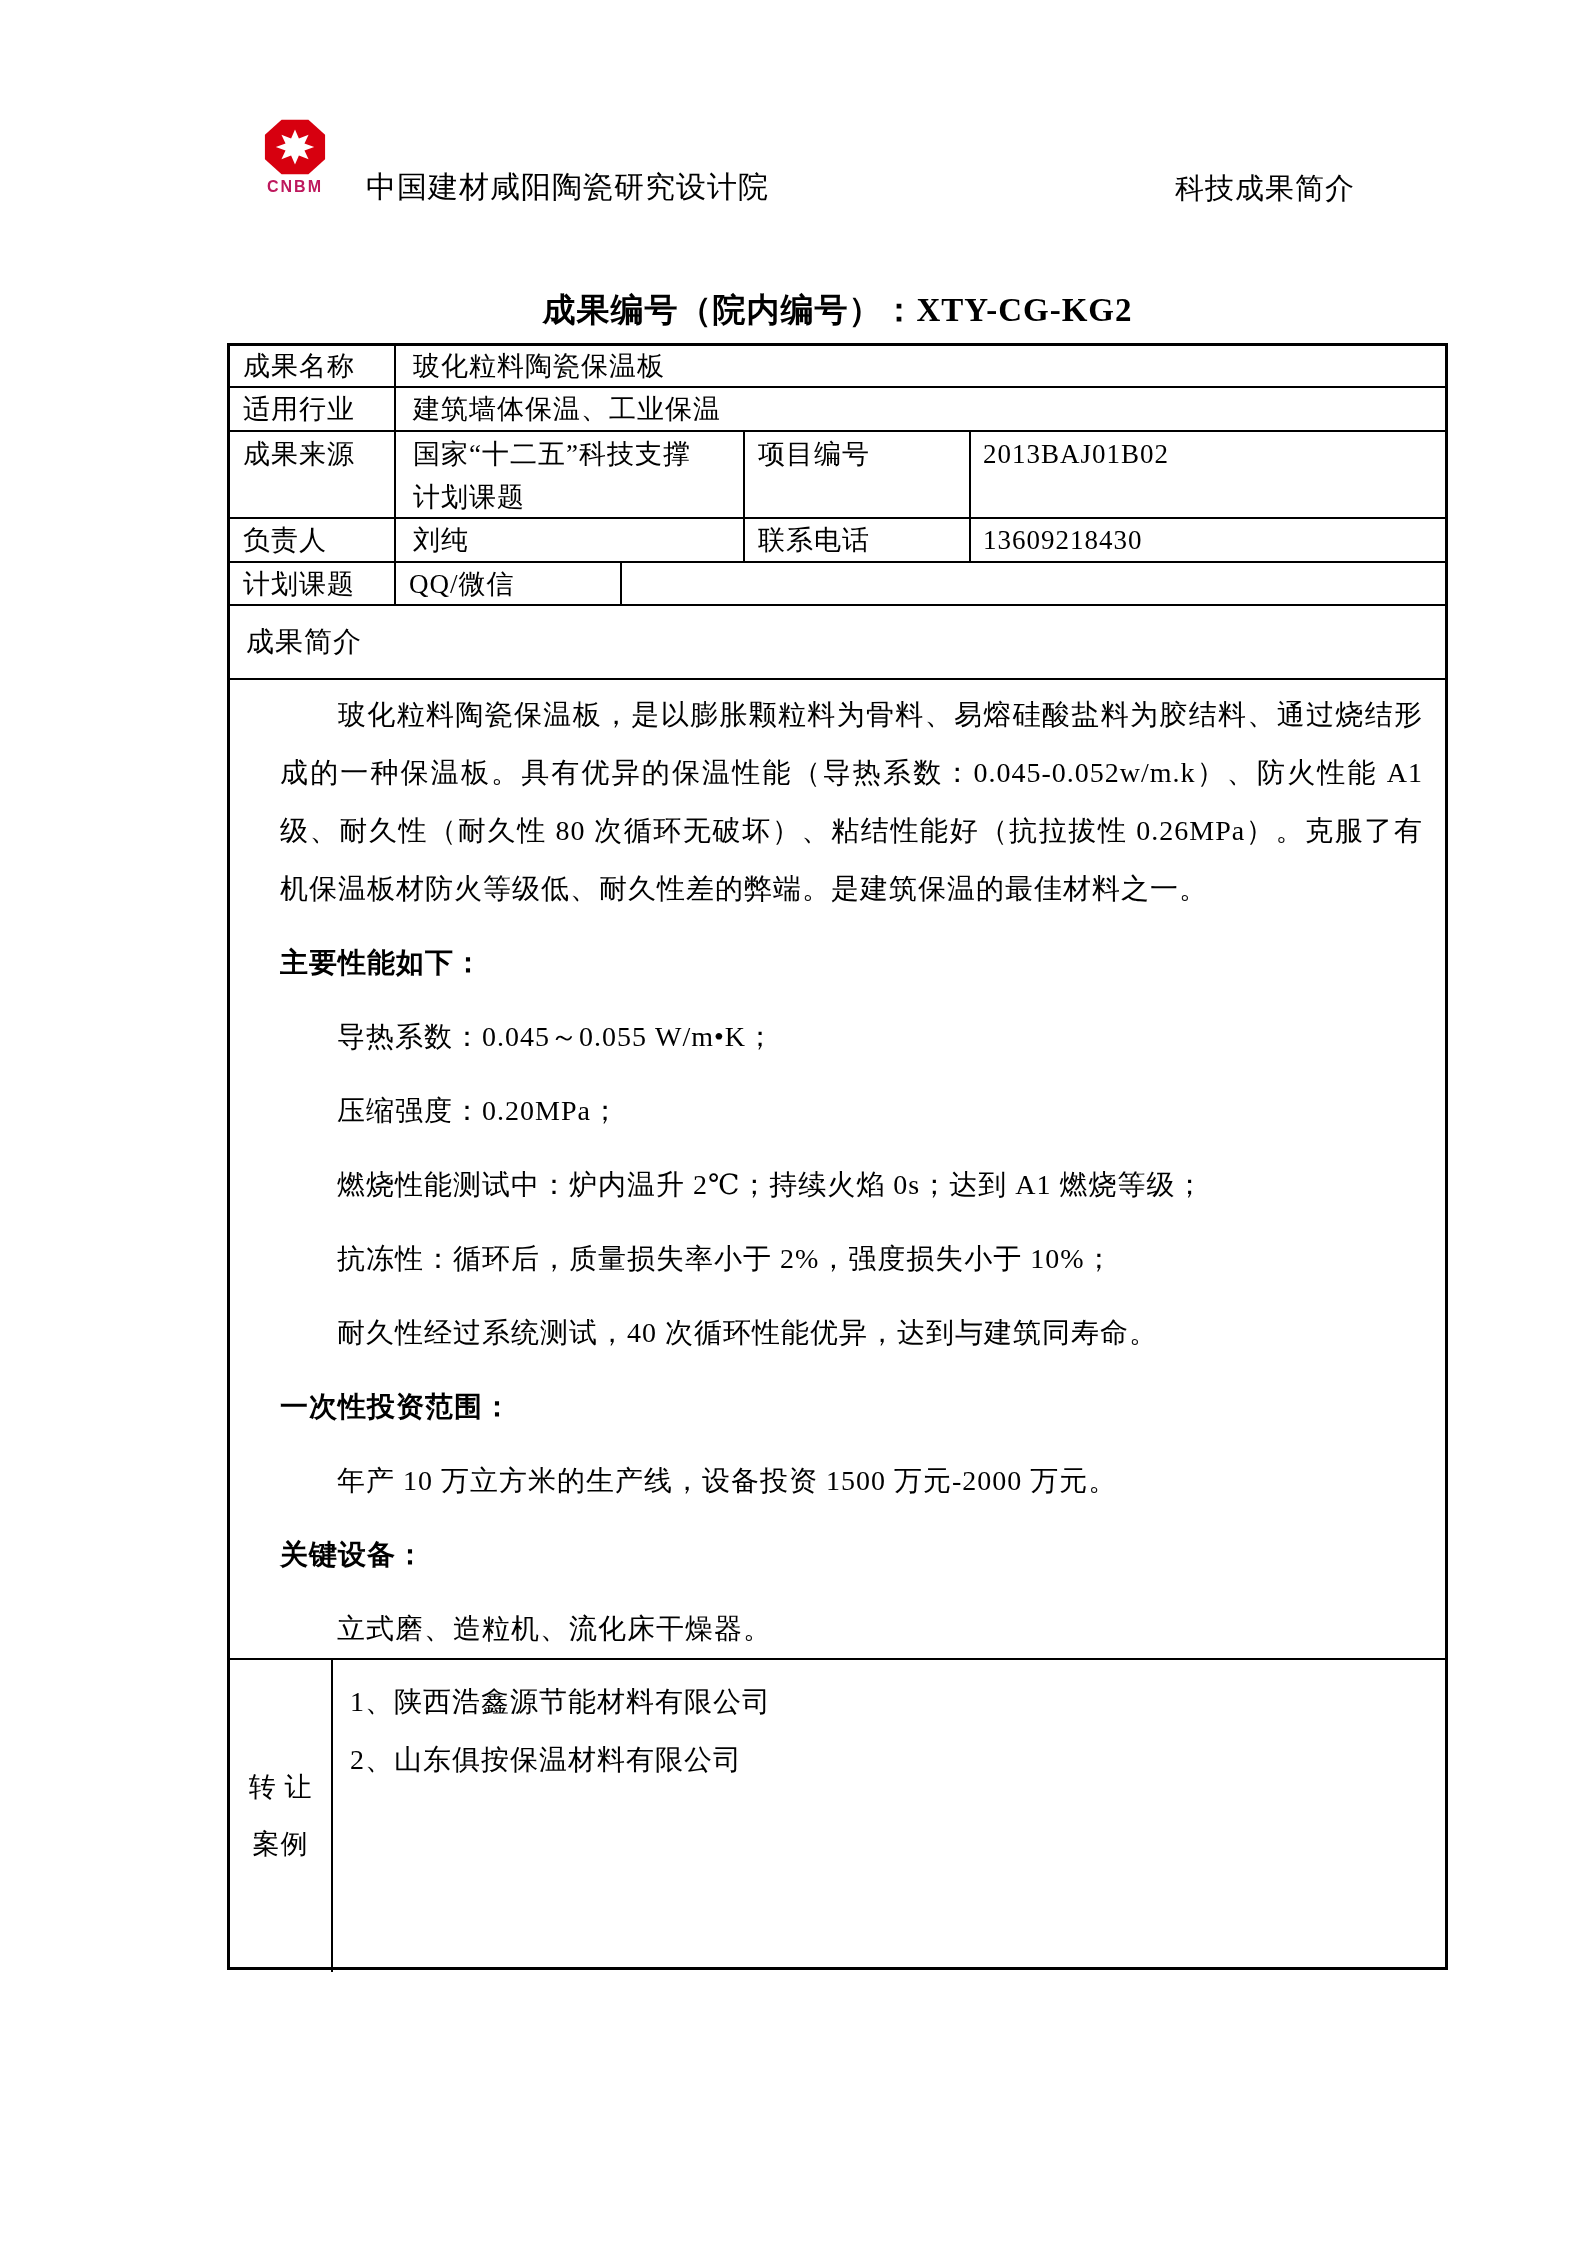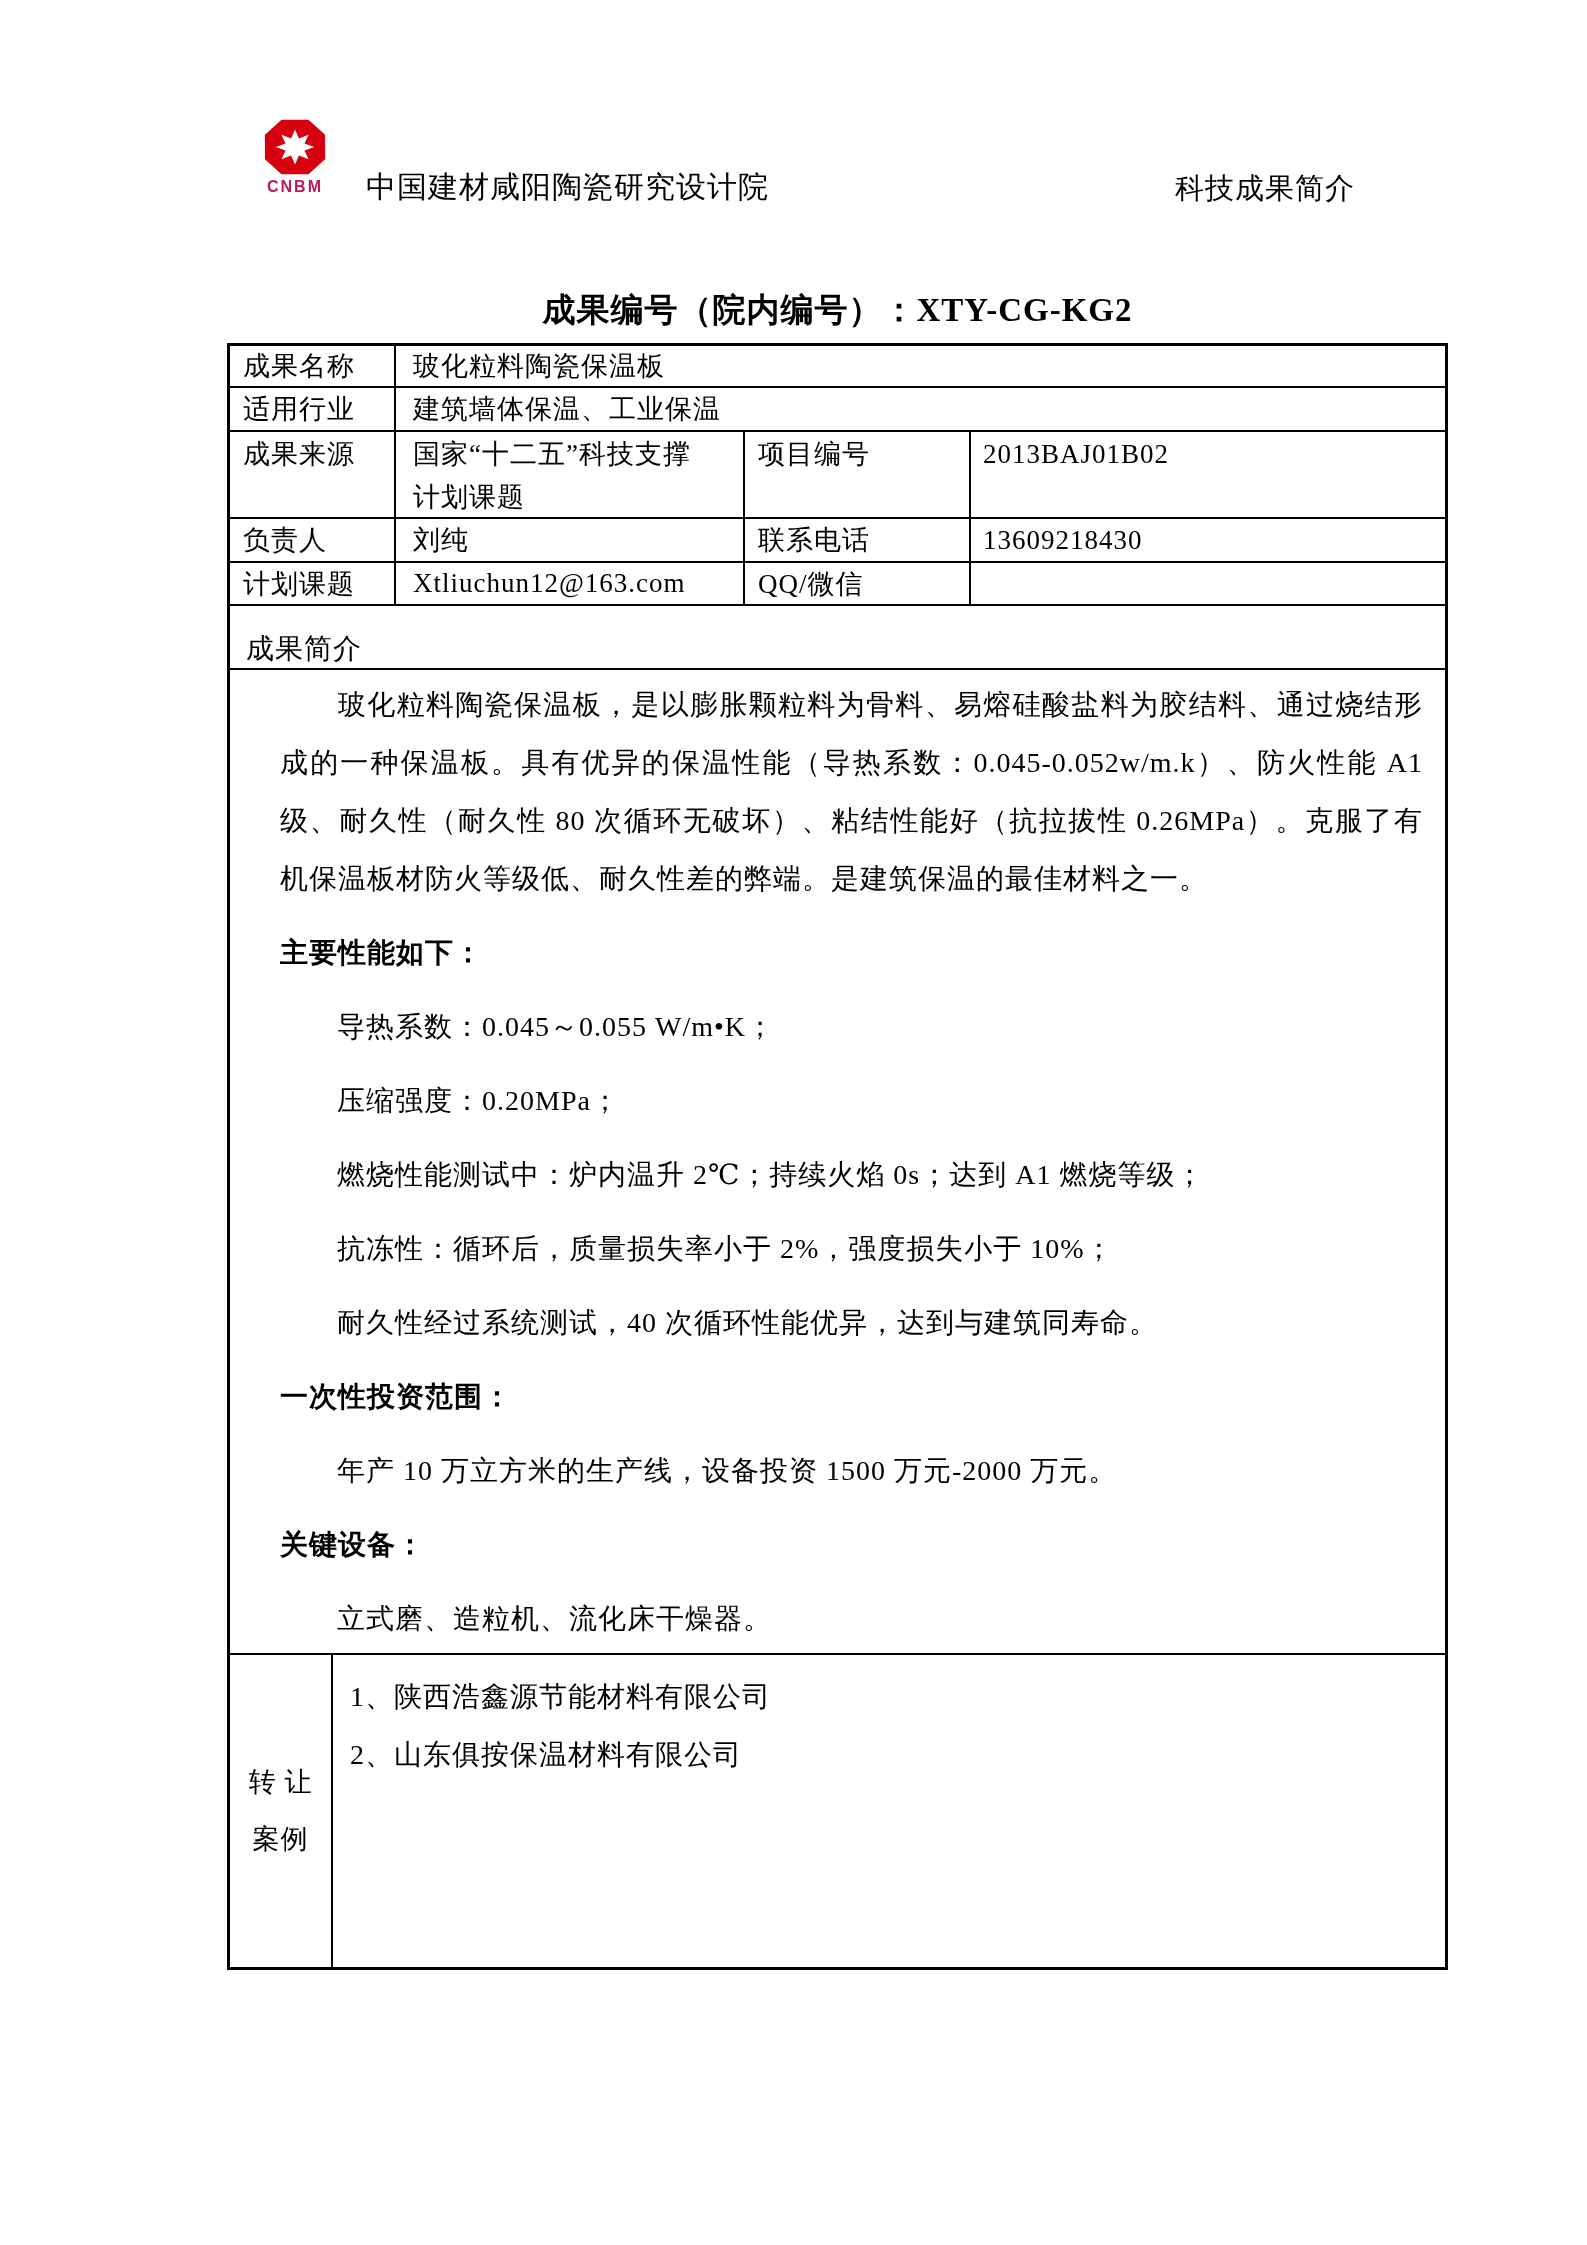--- a/index.html
+++ b/index.html
@@ -40,21 +40,21 @@
     position:absolute;left:227px;top:343px;
     width:1221px;height:1627px;
     border:3px solid #000;
     display:flex;flex-direction:column;
     box-sizing:border-box;
     font-size:27px;letter-spacing:1px;
   }
   .t-row{display:flex;flex-direction:row;border-bottom:2px solid #000;box-sizing:border-box;flex:0 0 auto;}
   .t-row:last-child{border-bottom:none;}
   .r1{height:42px;} .r2{height:44px;} .r3{height:87px;}
-  .r4{height:44px;} .r5{height:43px;} .r6{height:64px;align-items:flex-end;}
+  .r4{height:44px;} .r5{height:43px;} .r6{height:74px;}
   .r-body{flex:1 1 auto;padding-left:32px;} .r8{height:312px;}
   .cell{box-sizing:border-box;display:flex;align-items:center;overflow:hidden;}
   .b-right{border-right:2px solid #000;}
   .c1{width:166px;padding-left:13px;}
   .c2{width:349px;padding-left:17px;}
   .c2-wide{flex:1 1 auto;padding-left:17px;}
   .c3{width:226px;padding-left:13px;}
   .c4{flex:1 1 auto;padding-left:12px;}
   .top-align{align-items:flex-start;}
   .two-line{display:block;line-height:43px;padding-top:1px;}
@@ -123,21 +123,20 @@
 
     <div class="t-row r4">
       <div class="cell c1 b-right">负责人</div>
       <div class="cell c2 b-right">刘纯</div>
       <div class="cell c3 b-right">联系电话</div>
       <div class="cell c4">13609218430</div>
     </div>
 
     <div class="t-row r5">
       <div class="cell c1 b-right">计划课题</div>
-      <div class="cell c2 b-right">Xtliuchun12@163.com</div>
       <div class="cell c3 b-right">QQ/微信</div>
       <div class="cell c4"></div>
     </div>
 
     <div class="t-row r6">
       <div class="section-head">成果简介</div>
     </div>
 
     <div class="t-row r-body">
       <div class="body-cell">

